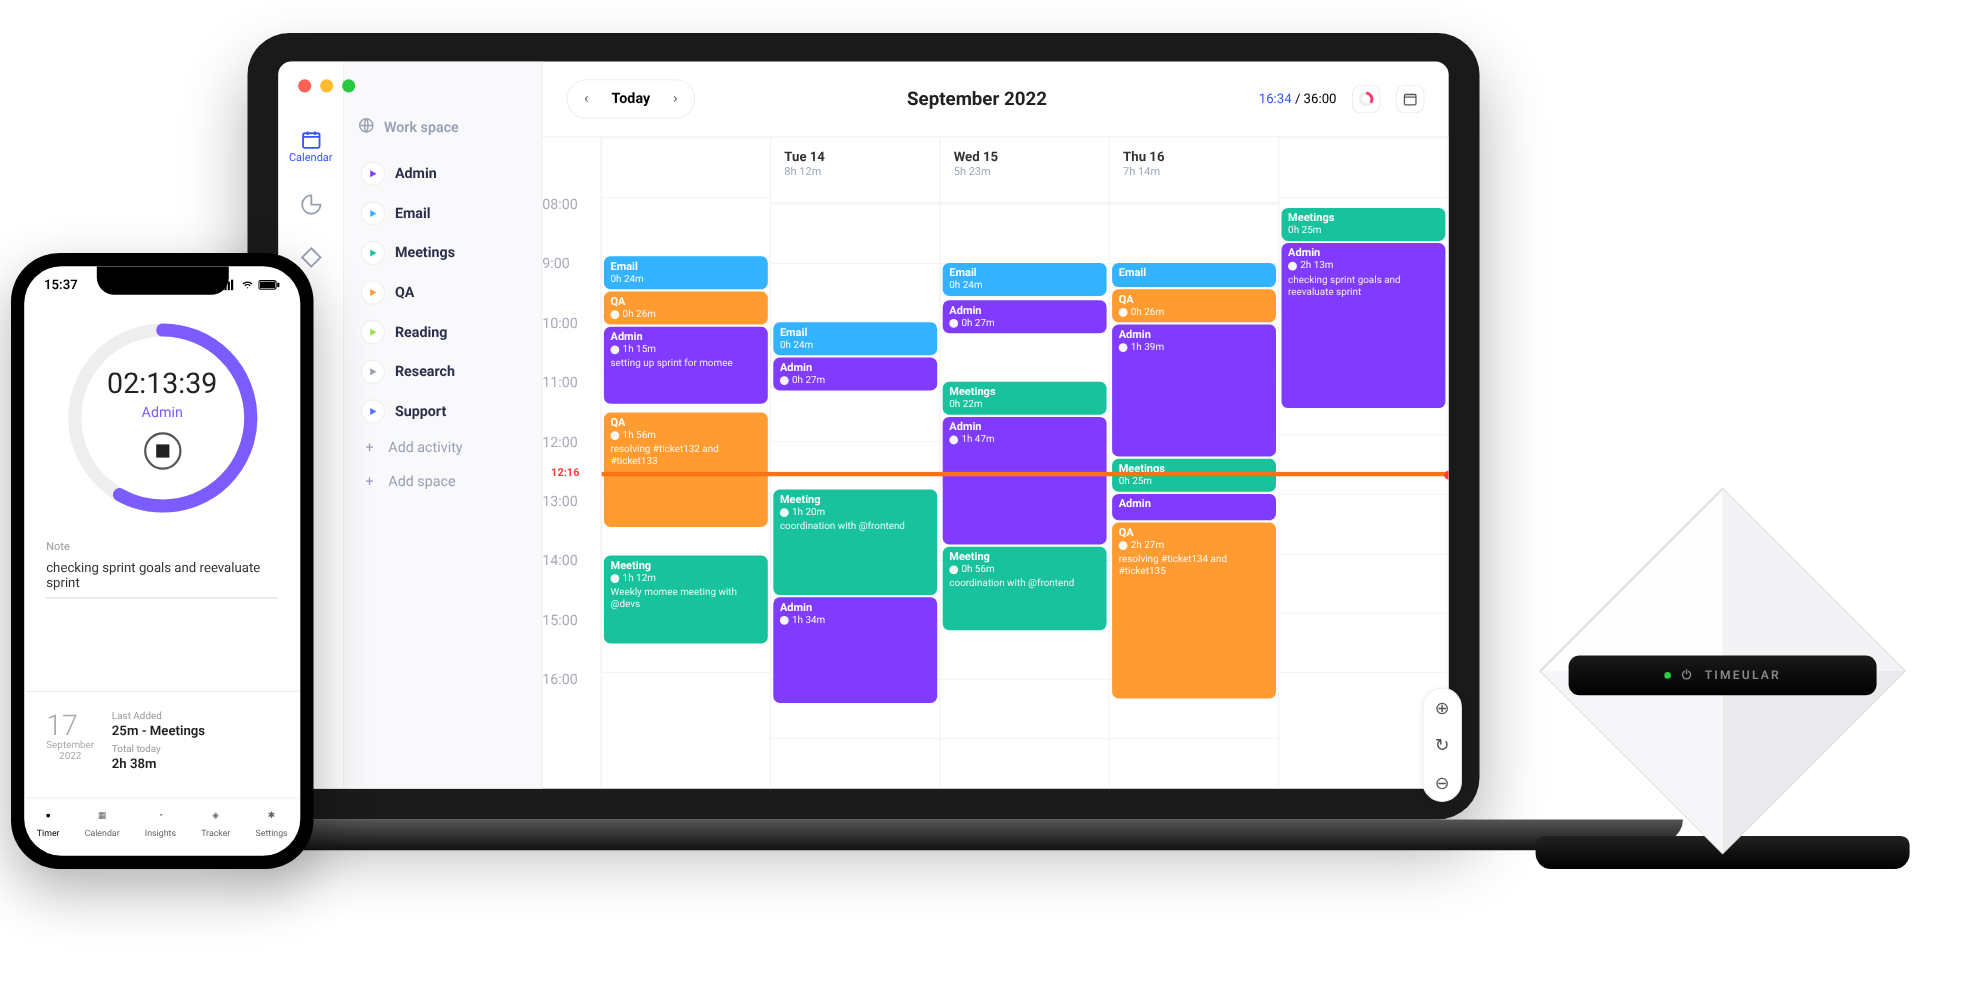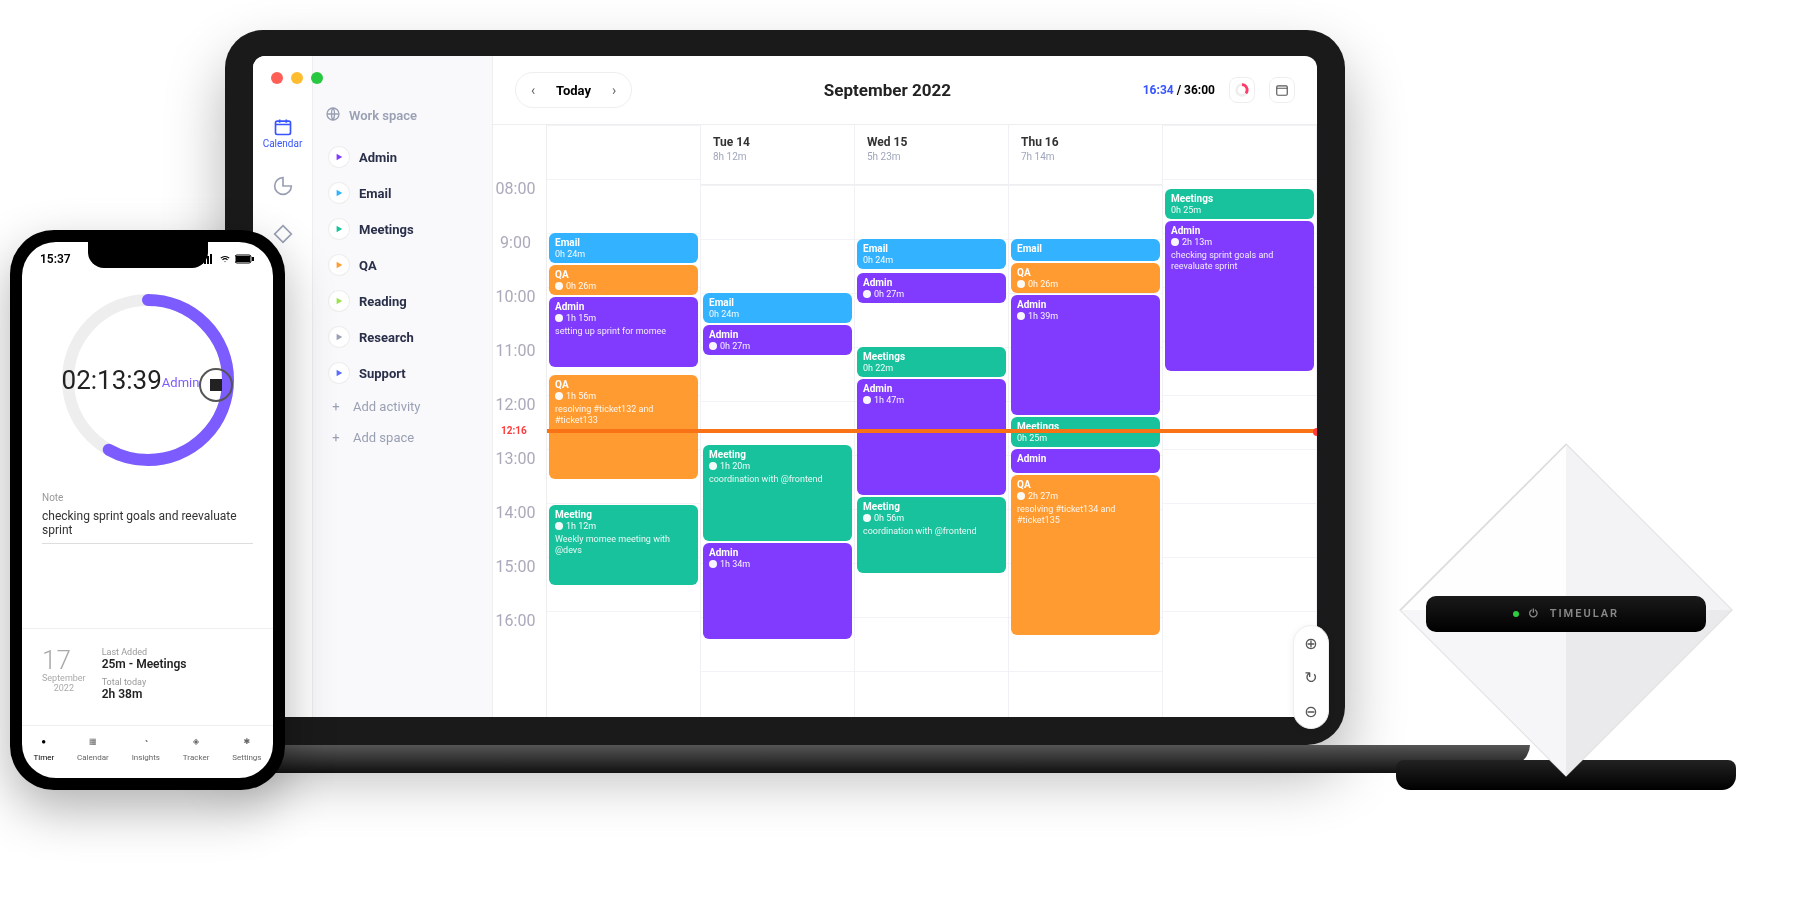--- a/index.html
+++ b/index.html
@@ -30,27 +30,27 @@
 .plus{width:14px;text-align:center;color:#9aa0b4}
 
 
 .main{flex:1;display:flex;flex-direction:column}
 .toolbar{display:flex;align-items:center;justify-content:space-between;padding:16px 22px;border-bottom:1px solid #eee}
 .nav{display:flex;align-items:center;gap:4px;background:#fff;border:1px solid #eee;border-radius:24px;padding:4px}
 .navbtn{width:26px;height:26px;border:none;background:none;border-radius:50%;cursor:pointer;color:#666;font-size:14px}
 .today{border:none;background:none;font-weight:700;font-size:13px;padding:0 6px;cursor:pointer}
 .title{font-size:17px;font-weight:700;color:#222}
 .right-tools{display:flex;align-items:center;gap:14px}
-.ratio{font-size:12px;font-weight:700}
+.ratio{font-size:12px;font-weight:400}
 .ratio .cur{color:#3854ff}
 .mini-ic{width:26px;height:26px;border:1px solid #eee;border-radius:8px;display:flex;align-items:center;justify-content:center;cursor:pointer}
 
 .grid{flex:1;display:flex;overflow:hidden}
 .hours{width:54px;border-right:1px solid #eee;padding-top:60px}
-.hours div{height:54px;font-size:16px;color:#aab;text-align:center;padding-right:8px;position:relative;top:-6px}
+.hours div{height:54px;font-size:13px;color:#aab;text-align:left;padding-right:8px;position:relative;top:-6px}
 .days{flex:1;display:flex;position:relative}
 .daycol{flex:1;border-right:1px solid #f1f1f5;position:relative}
 .dayhead{height:60px;padding:10px 12px;border-bottom:1px solid #eee}
 .dayhead .d{font-size:12px;font-weight:700;color:#333}
 .dayhead.active .d{color:#3854ff}
 .dayhead .t{font-size:10px;color:#a0a6bb;margin-top:2px}
 .daybody{position:relative;height:486px}
 .daybody .hline{position:absolute;left:0;right:0;border-top:1px solid #f3f3f7}
 .evt{position:absolute;left:2px;right:2px;border-radius:6px;padding:4px 6px;color:#fff;font-size:10px;line-height:1.2;overflow:hidden;cursor:pointer}
 .evt b{font-weight:700;font-size:10px;display:block}
@@ -66,21 +66,21 @@
 
 
 .phone{position:absolute;left:10px;top:230px;width:275px;height:560px;background:#000;border-radius:44px;padding:12px;box-shadow:0 20px 50px rgba(0,0,0,.3);z-index:5}
 .phone-screen{width:100%;height:100%;background:#fff;border-radius:34px;overflow:hidden;position:relative;display:flex;flex-direction:column}
 .notch{position:absolute;top:0;left:50%;transform:translateX(-50%);width:120px;height:26px;background:#000;border-radius:0 0 16px 16px;z-index:10}
 .status{display:flex;justify-content:space-between;padding:10px 18px 0;font-size:12px;font-weight:600}
 .status .sig{display:flex;gap:3px;align-items:center}
 .timer-wrap{flex:0 0 auto;display:flex;flex-direction:column;align-items:center;padding:24px 0 8px}
 .ring{width:180px;height:180px;position:relative}
 .ring svg{transform:rotate(-90deg)}
-.ring-inner{position:absolute;inset:0;display:flex;flex-direction:row;align-items:center;justify-content:center}
+.ring-inner{position:absolute;inset:0;display:flex;flex-direction:column;align-items:center;justify-content:center}
 .bigtime{font-size:26px;font-weight:400;color:#222}
 .ring-act{font-size:13px;color:#7c5cff;margin-top:4px}
 .stopbtn{margin-top:10px;width:34px;height:34px;border-radius:50%;border:2px solid #555;display:flex;align-items:center;justify-content:center;cursor:pointer}
 .stopbtn span{width:12px;height:12px;background:#222}
 .note-area{padding:14px 20px;border-top:0}
 .note-lbl{font-size:10px;color:#999}
 .note-txt{font-size:12px;color:#333;padding:6px 0;border-bottom:1px solid #ddd}
 .day-summary{margin-top:auto;padding:18px 20px;display:flex;gap:16px;border-top:1px solid #eee}
 .daynum{font-size:26px;color:#aaa;font-weight:300;line-height:1}
 .daymy{font-size:9px;color:#aaa;text-align:center}

